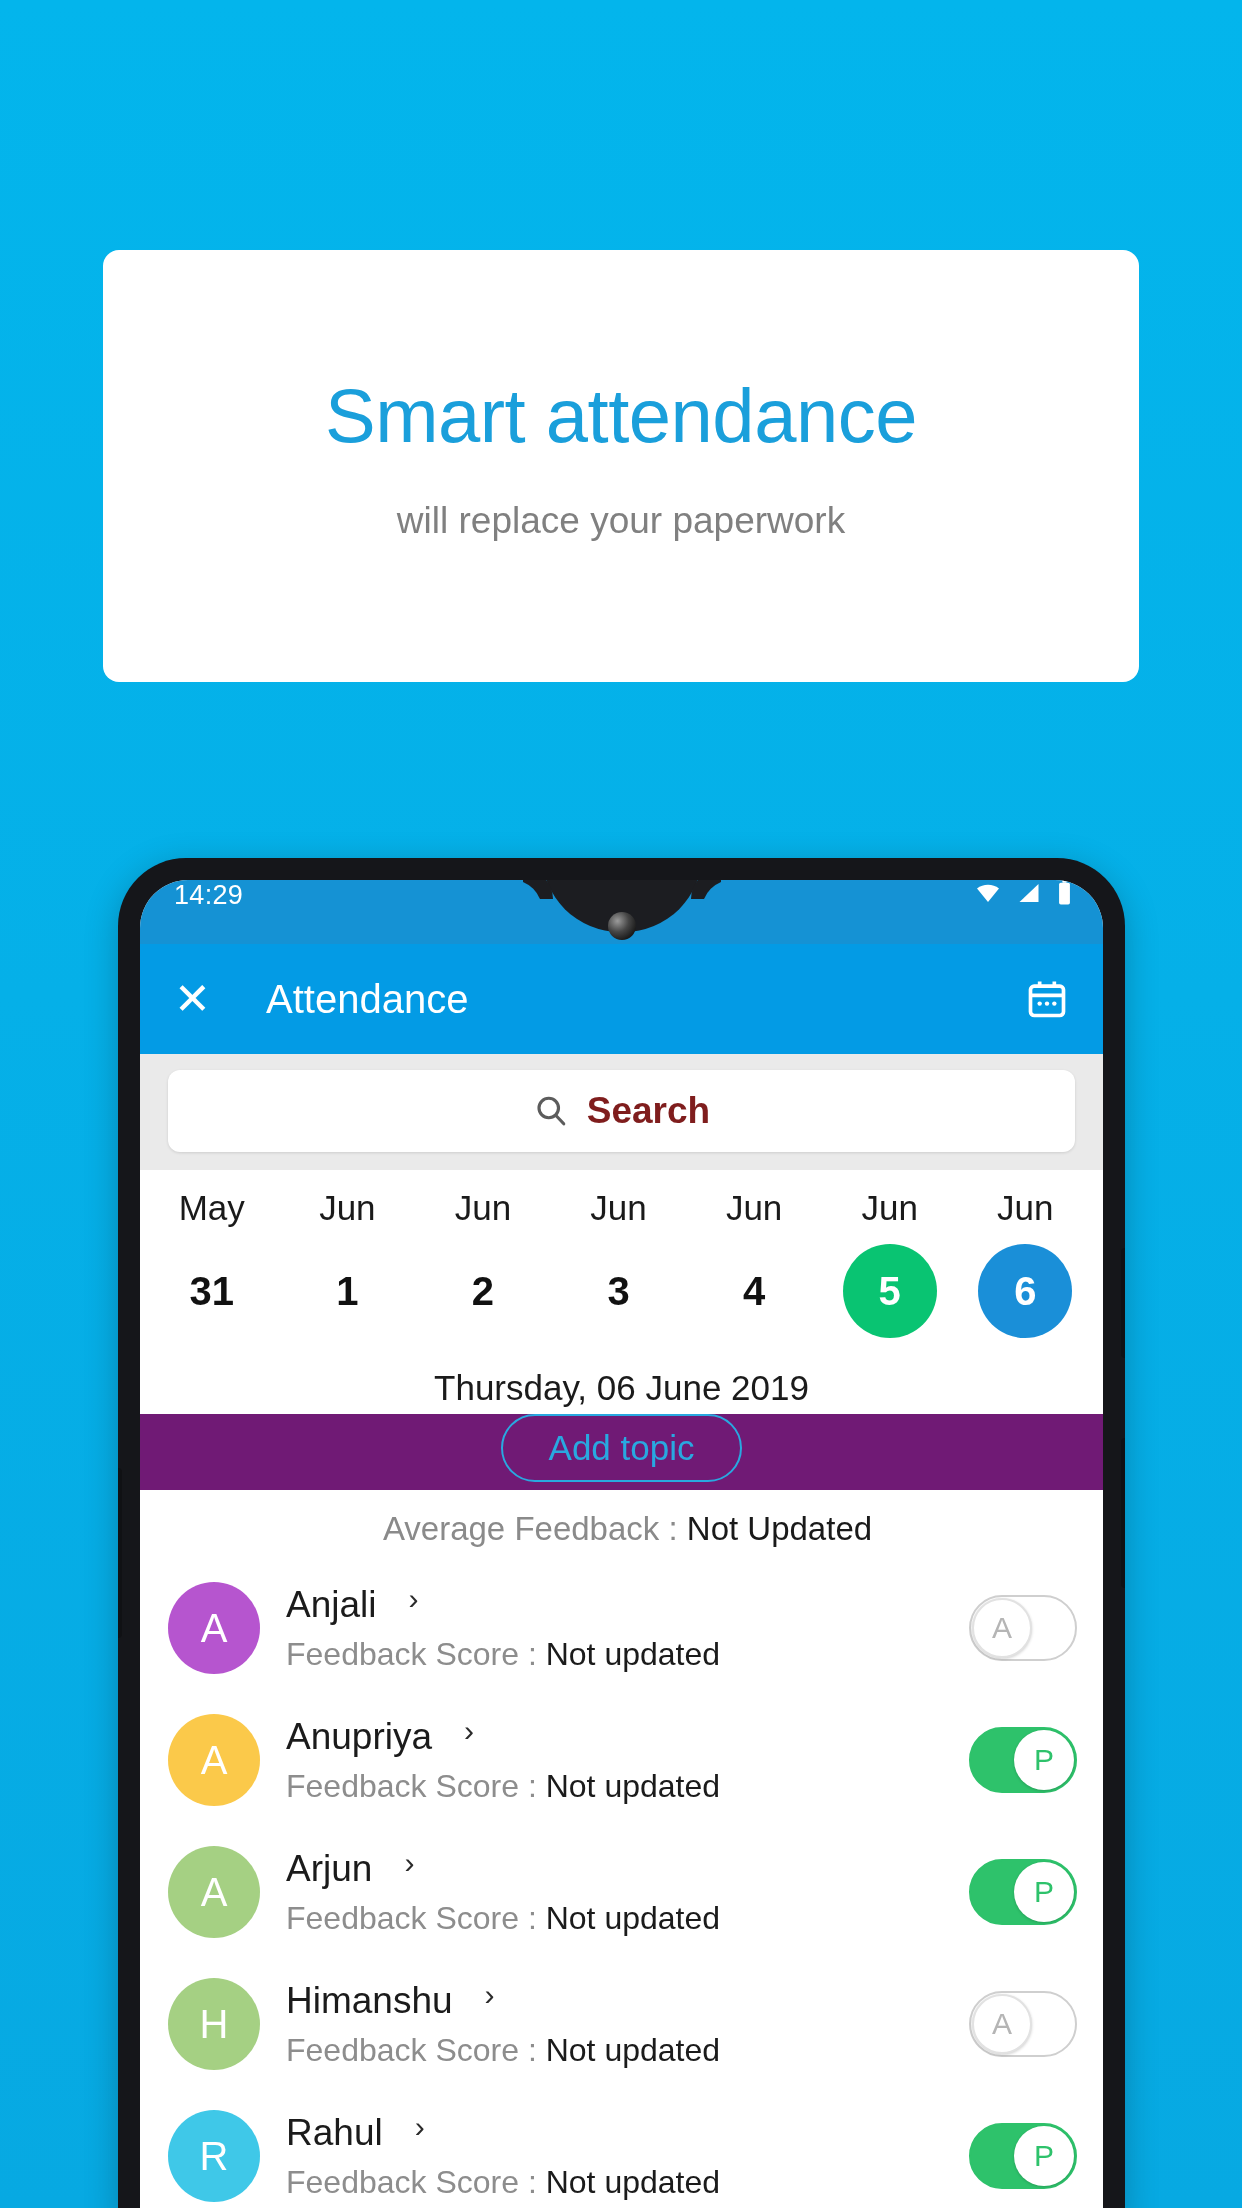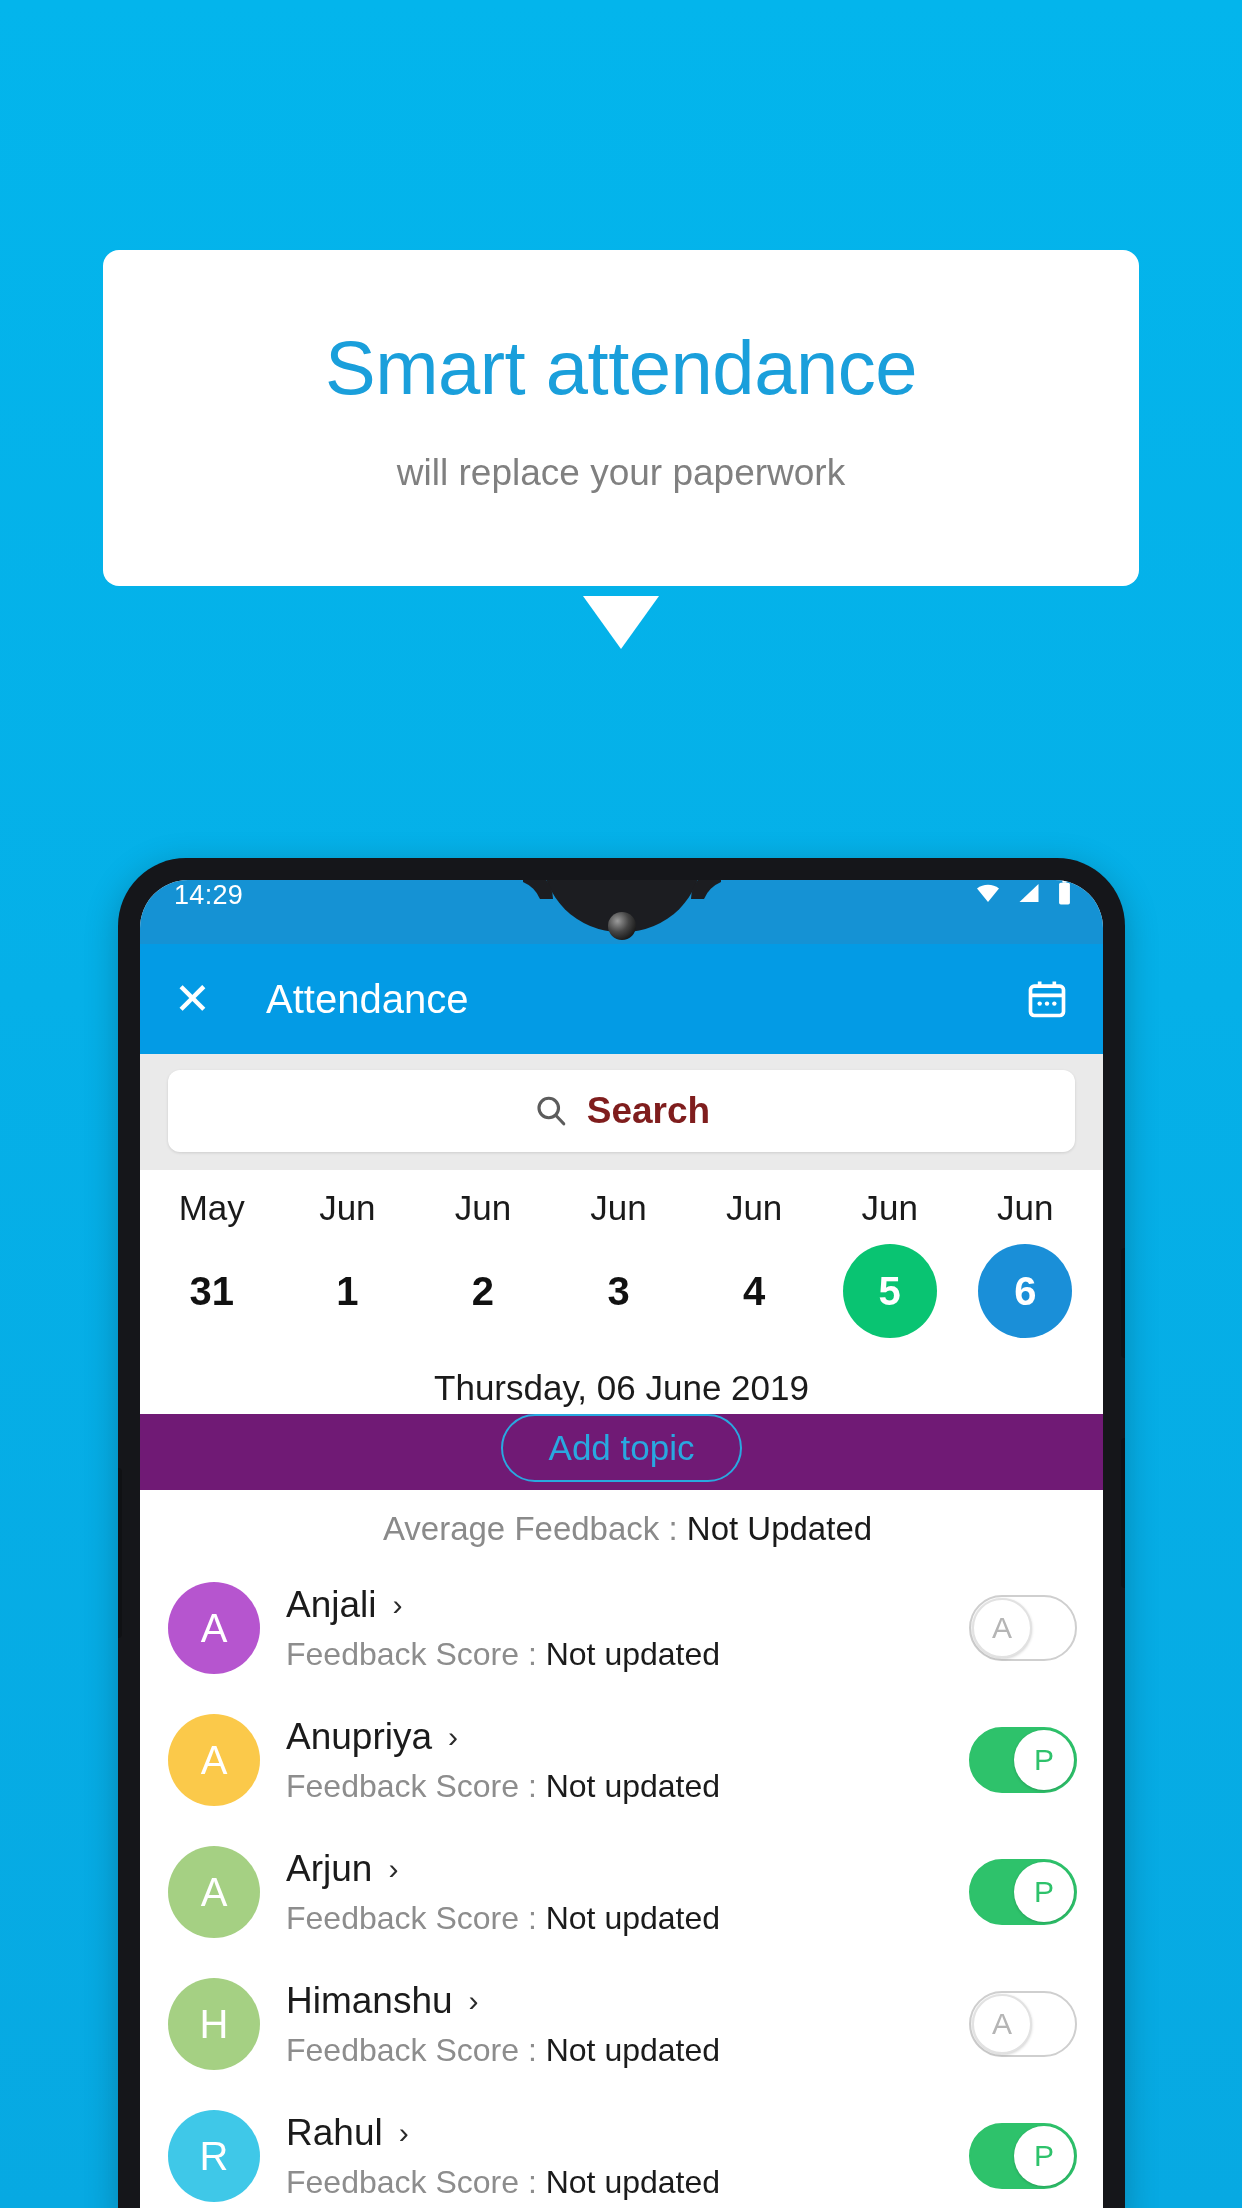--- a/index.html
+++ b/index.html
@@ -21,21 +21,21 @@
     inset: 0;
     background: linear-gradient(180deg, #03b5ec 0%, #05b0e8 45%, #07a9e2 100%);
   }
 
   
   .promo-card {
     position: absolute;
     left: 103px;
     top: 250px;
     width: 1036px;
-    height: 336px;
+    height: 432px;
     background: #ffffff;
     border-radius: 16px;
     box-sizing: border-box;
     display: flex;
     flex-direction: column;
     align-items: center;
     justify-content: center;
   }
   .promo-title {
     font-size: 76px;
@@ -285,22 +285,22 @@
   }
   .row-mid {
     flex: 1;
     min-width: 0;
     padding-left: 26px;
   }
   .row-name {
     font-size: 37px;
     color: #1b1b1b;
     display: flex;
-    align-items: center;
-    gap: 16px;
+    align-items: flex-start;
+    gap: 32px;
   }
   .chev {
     font-size: 30px;
     color: #2b2b2b;
     line-height: 1;
   }
   .row-sub {
     font-size: 32px;
     margin-top: 10px;
   }

